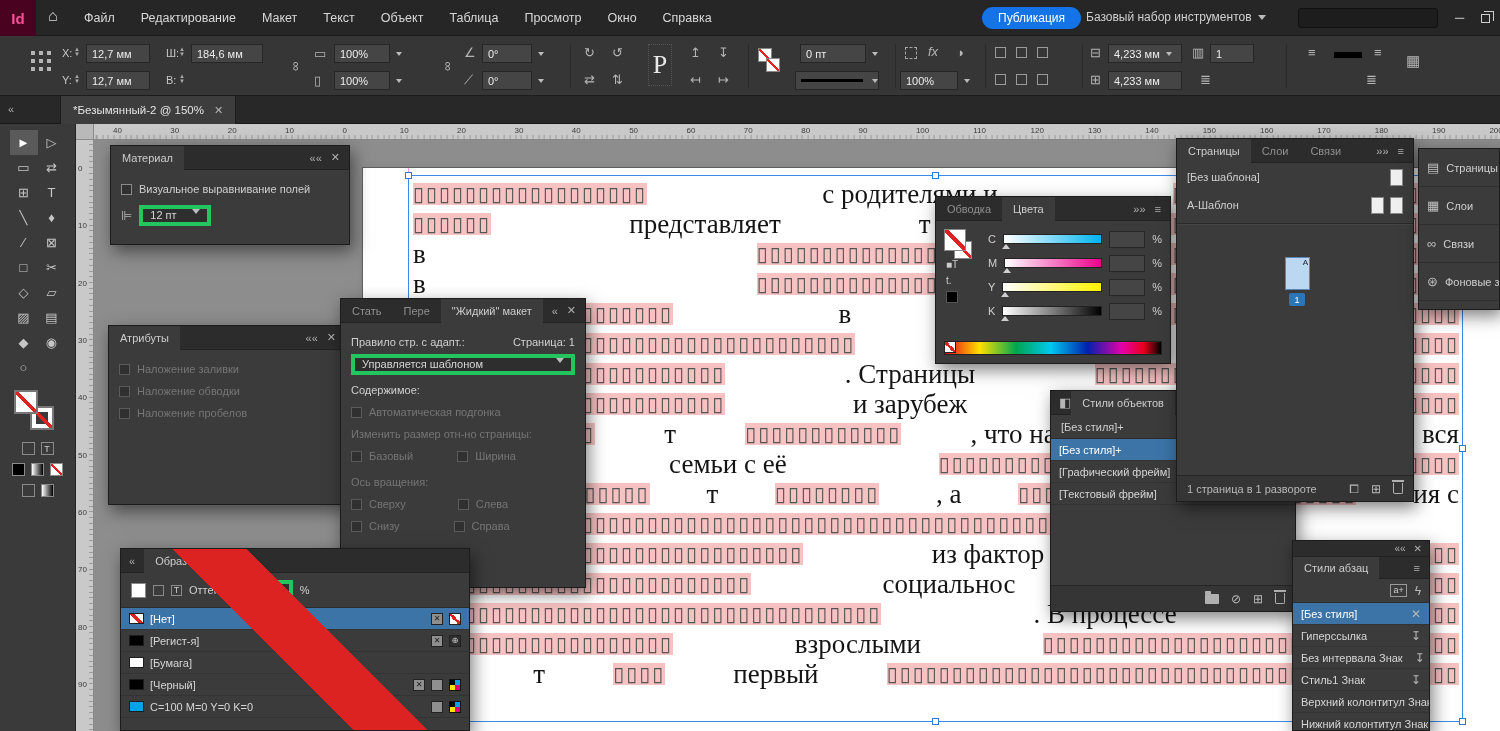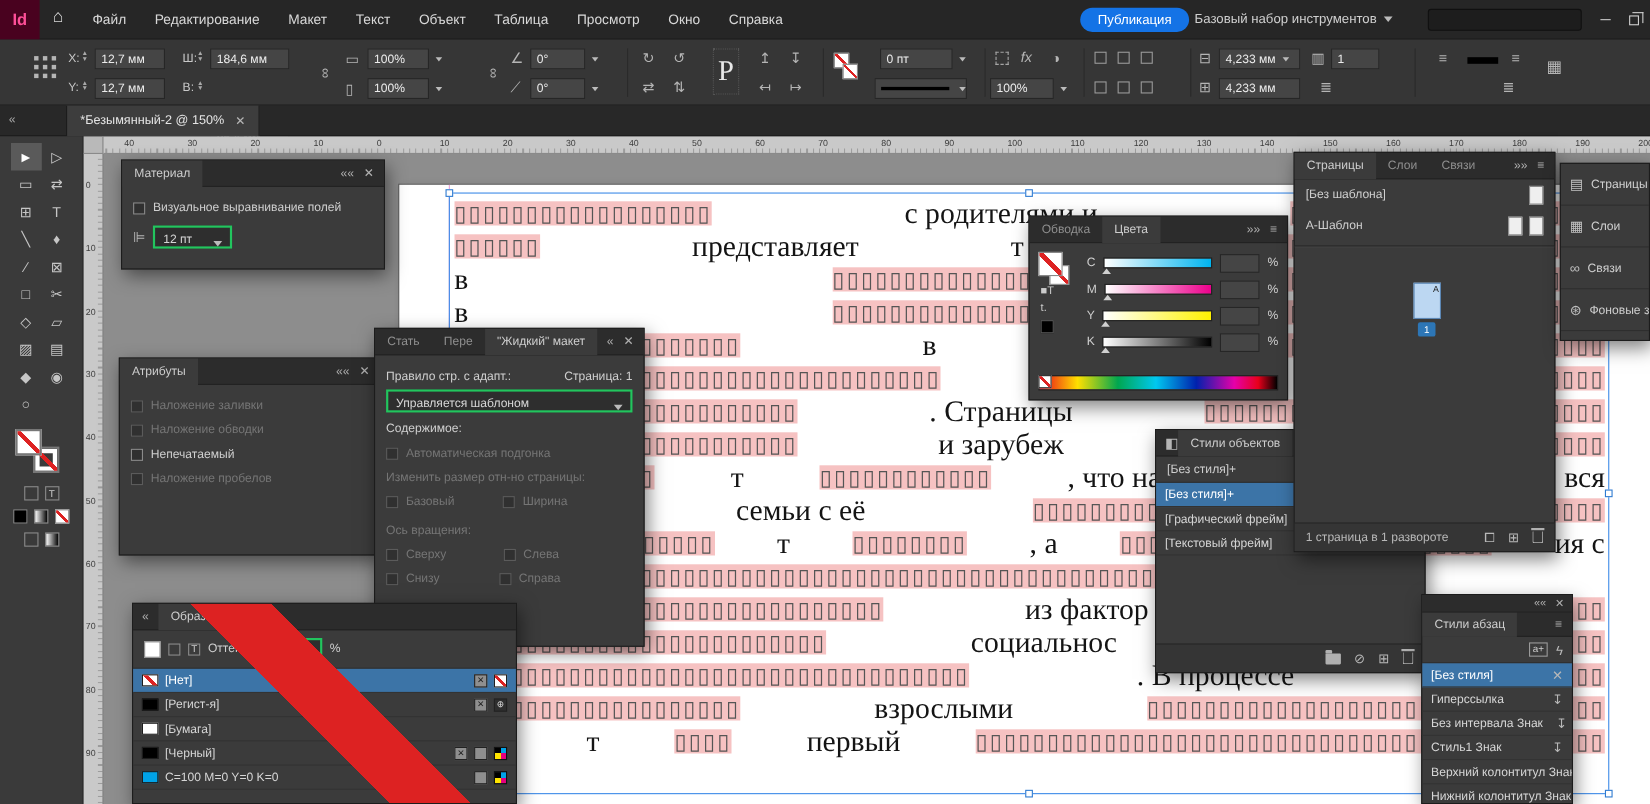--- a/index.html
+++ b/index.html
@@ -96,21 +96,21 @@
   .phead{height:24px;background:#2c2c2c;border-bottom:1px solid #222;display:flex;align-items:center}
   .ptab{height:24px;line-height:24px;padding:0 11px;color:#cdcdcd}
   .ptab.active{background:#3b3b3b}
   .ptab.dim{color:#8f8f8f}
   .phead .sp{flex:1}
   .hbtn{color:#b0b0b0;margin-right:9px;font-size:11px}
   .chk{width:11px;height:11px;background:#303030;border:1px solid #8a8a8a;flex-shrink:0}
   .chk.dis{border-color:#5b5b5b}
   .lab-dis{color:#757575}
   .prow{display:flex;align-items:center;gap:7px;padding:0 10px;height:22px}
-  .pselect{height:21px;background:#2e2e2e;border:2px solid #22c55e;display:flex;align-items:flex-end;color:#d6d6d6;padding:0 7px}
+  .pselect{height:21px;background:#2e2e2e;border:4px solid #22c55e;display:flex;align-items:flex-start;color:#d6d6d6;padding:0 7px}
   .pselect .sp{flex:1}
   .listrow{height:22px;display:flex;align-items:center;gap:6px;padding:0 8px;border-bottom:1px solid #333;color:#d6d6d6;white-space:nowrap;overflow:hidden}
   .listrow.sel{background:#3c74a7;color:#fff}
   .swch{width:15px;height:11px;border:1px solid #1d1d1d;flex-shrink:0}
   .swch.black{background:#000}.swch.white{background:#fff}.swch.cyan{background:#00a3e8}
   .swch.none{position:relative;background:#fff}
   .swch.none:after{content:'';position:absolute;inset:0;background:linear-gradient(45deg,transparent 40%,#d22 40%,#d22 60%,transparent 60%)}
   .rspace{flex:1}
   .chip{width:12px;height:12px;border:1px solid #222;background:#8f8f8f;display:flex;align-items:center;justify-content:center;
         font-size:8px;color:#222;flex-shrink:0}
@@ -509,24 +509,20 @@
     <div id="attr-list" style="padding-top:8px">
         <div class="prow">
           <span class="chk dis"></span>
           <span class="lab-dis">Наложение заливки</span>
         </div>
         <div class="prow">
           <span class="chk dis"></span>
           <span class="lab-dis">Наложение обводки</span>
         </div>
         <div class="prow">
-          <span class="chk"></span>
-          <span>Непечатаемый</span>
-        </div>
-        <div class="prow">
           <span class="chk dis"></span>
           <span class="lab-dis">Наложение пробелов</span>
         </div>
       </div>
   </div>
 
   <div class="panel" id="liquid-panel">
     <div class="phead">
       <span class="ptab dim">Стать</span>
       <span class="ptab dim">Пере</span>

